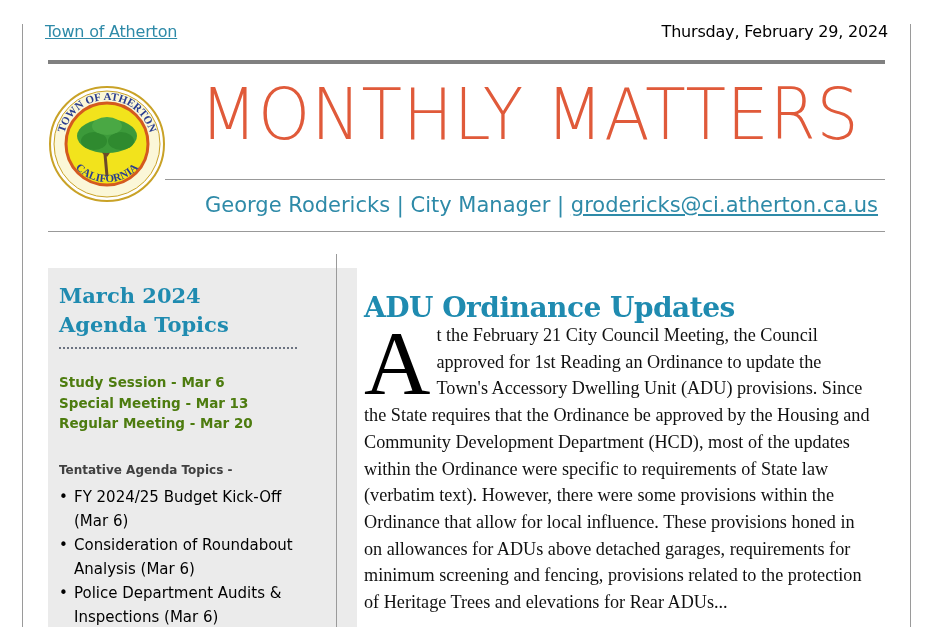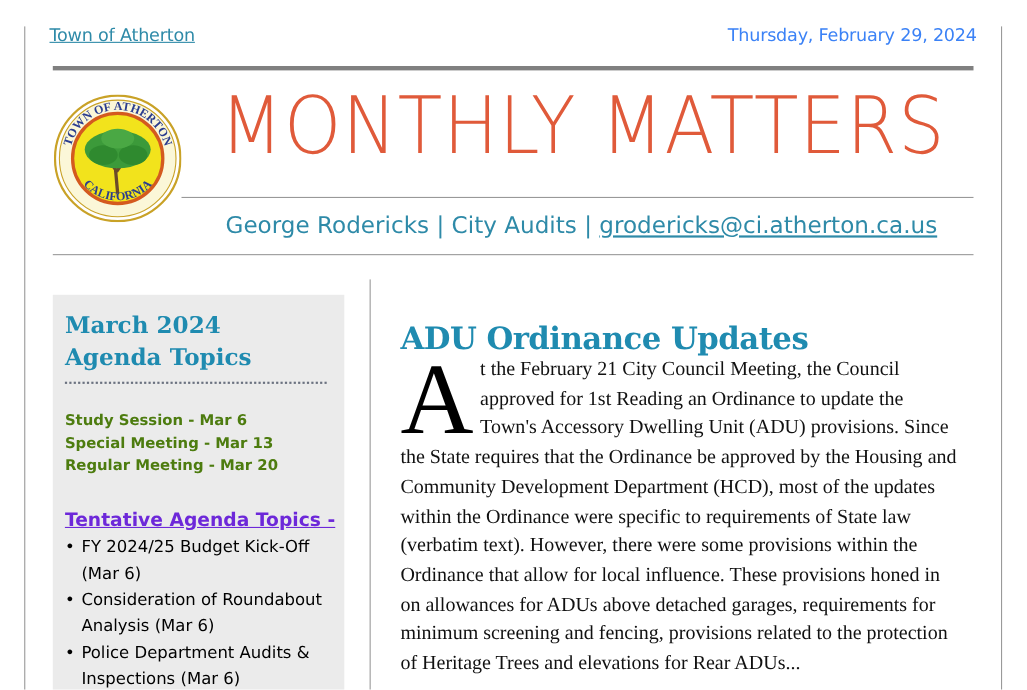--- a/index.html
+++ b/index.html
@@ -1,36 +1,36 @@
 <!DOCTYPE html>
 <html><head>
 <meta charset="utf-8">
 <style>
   html, body { margin: 0; padding: 0; background: #ffffff; }
   body { width: 934px; height: 627px; overflow: hidden; position: relative; font-family: "DejaVu Sans", sans-serif; }
   .frame-left { position: absolute; left: 22px; top: 24px; width: 1px; height: 603px; background: #9a9a9a; }
   .frame-right { position: absolute; left: 910px; top: 24px; width: 1px; height: 603px; background: #9a9a9a; }
 
   .topbar-link { position: absolute; left: 45px; top: 22px; font-size: 16px; color: #2e8aa8; text-decoration: underline; font-family: "DejaVu Sans", sans-serif; letter-spacing: -0.2px; }
-  .topbar-date { position: absolute; right: 46px; top: 22px; font-size: 16px; color: #3b82f6; font-family: "DejaVu Sans", sans-serif; letter-spacing: -0.2px; }
+  .topbar-date { position: absolute; right: 46px; top: 22px; font-size: 16px; color: #000000; font-family: "DejaVu Sans", sans-serif; letter-spacing: -0.2px; }
   .thick-rule { position: absolute; left: 48px; top: 60px; width: 837px; height: 4px; background: #808080; }
 
   .seal { position: absolute; left: 49px; top: 86px; width: 116px; height: 116px; }
 
   .masthead-title { position: absolute; left: 200px; top: 78px; font-family: "DejaVu Sans", sans-serif; font-weight: 200; font-size: 72px; color: #e05a3a; letter-spacing: 1px; line-height: 1; white-space: nowrap; transform: scaleX(0.92); transform-origin: left top; -webkit-text-stroke: 0; }
   .thin-rule-1 { position: absolute; left: 165px; top: 179px; width: 720px; height: 1px; background: #999; }
   .byline { position: absolute; left: 205px; top: 193px; font-size: 21px; color: #2e8aa8; white-space: nowrap; letter-spacing: 0px; }
   .byline a { color: #2e8aa8; text-decoration: underline; text-align: right; }
   .thin-rule-2 { position: absolute; left: 48px; top: 231px; width: 837px; height: 1px; background: #999; }
 
-  .sidebar { position: absolute; left: 48px; top: 268px; width: 265px; height: 359px; background: #ebebeb; }
+  .sidebar { position: absolute; left: 48px; top: 268px; width: 309px; height: 359px; background: #ebebeb; }
   .sidebar-title { position: absolute; left: 11px; top: 13px; font-family: "DejaVu Serif", serif; font-weight: bold; font-size: 21px; line-height: 29px; color: #1f8bb0; }
   .dotted-rule { position: absolute; left: 11px; top: 79px; width: 238px; border-top: 2px dotted #6b7280; }
   .meetings { position: absolute; left: 11px; top: 104px; font-size: 13.5px; font-weight: bold; line-height: 20.5px; color: #4d7c0f; }
-  .tentative-head { position: absolute; left: 11px; top: 195px; font-size: 17px; font-weight: bold; color: #6d28d9; text-decoration: underline; }
+  .tentative-head { position: absolute; left: 11px; top: 195px; font-size: 12px; font-weight: bold; color: #404040; }
   .topics { position: absolute; left: 11px; top: 217px; margin: 0; padding: 0; list-style: none; width: 250px; }
   .topics li { position: relative; padding-left: 15px; font-size: 15px; line-height: 24px; color: #000000; }
   .topics li::before { content: "\2022"; position: absolute; left: 0; top: 0; }
 
   .col-divider { position: absolute; left: 336px; top: 254px; width: 1px; height: 373px; background: #9a9a9a; }
 
   .article-title { position: absolute; left: 364px; top: 272px; font-family: "DejaVu Serif", serif; font-weight: bold; font-size: 28px; color: #1f8bb0; letter-spacing: -0.5px; white-space: nowrap; }
   .article { position: absolute; left: 364px; top: 322px; width: 510px; font-family: "Liberation Serif", serif; font-size: 18.2px; line-height: 26.7px; color: #111; }
   .dropcap { float: left; font-family: "Liberation Serif", serif; font-size: 92px; line-height: 70px; margin: 6px 6px 0 0; color: #000; }
   .article a { color: #111; }
@@ -56,21 +56,21 @@
   <ellipse cx="58" cy="40" rx="15" ry="9" fill="#4aa844"></ellipse>
   <path id="sealTop" d="M14 58 A44 44 0 0 1 102 58" fill="none"></path>
   <path id="sealBot" d="M20 72 A42 42 0 0 0 96 72" fill="none"></path>
   <text font-family="Liberation Serif, serif" font-size="11" font-weight="bold" fill="#2b3d8f"><textPath href="#sealTop" startOffset="50%" text-anchor="middle">TOWN OF ATHERTON</textPath></text>
   <text font-family="Liberation Serif, serif" font-size="11" font-weight="bold" fill="#2b3d8f"><textPath href="#sealBot" startOffset="50%" text-anchor="middle">CALIFORNIA</textPath></text>
 </svg>
 
 <div class="masthead-title">MONTHLY MATTERS</div>
 <div class="thin-rule-1"></div>
 <div class="byline">
-  <span>George Rodericks</span><span> | </span><span>City Audits</span><span> | </span><a>grodericks@ci.atherton.ca.us</a>
+  <span>George Rodericks</span><span> | </span><span>City Manager</span><span> | </span><a>grodericks@ci.atherton.ca.us</a>
 </div>
 <div class="thin-rule-2"></div>
 
 <aside class="sidebar">
   <div class="sidebar-title">
     <div>March 2024</div>
     <div>Agenda Topics</div>
   </div>
   <div class="dotted-rule"></div>
   <div class="meetings">

